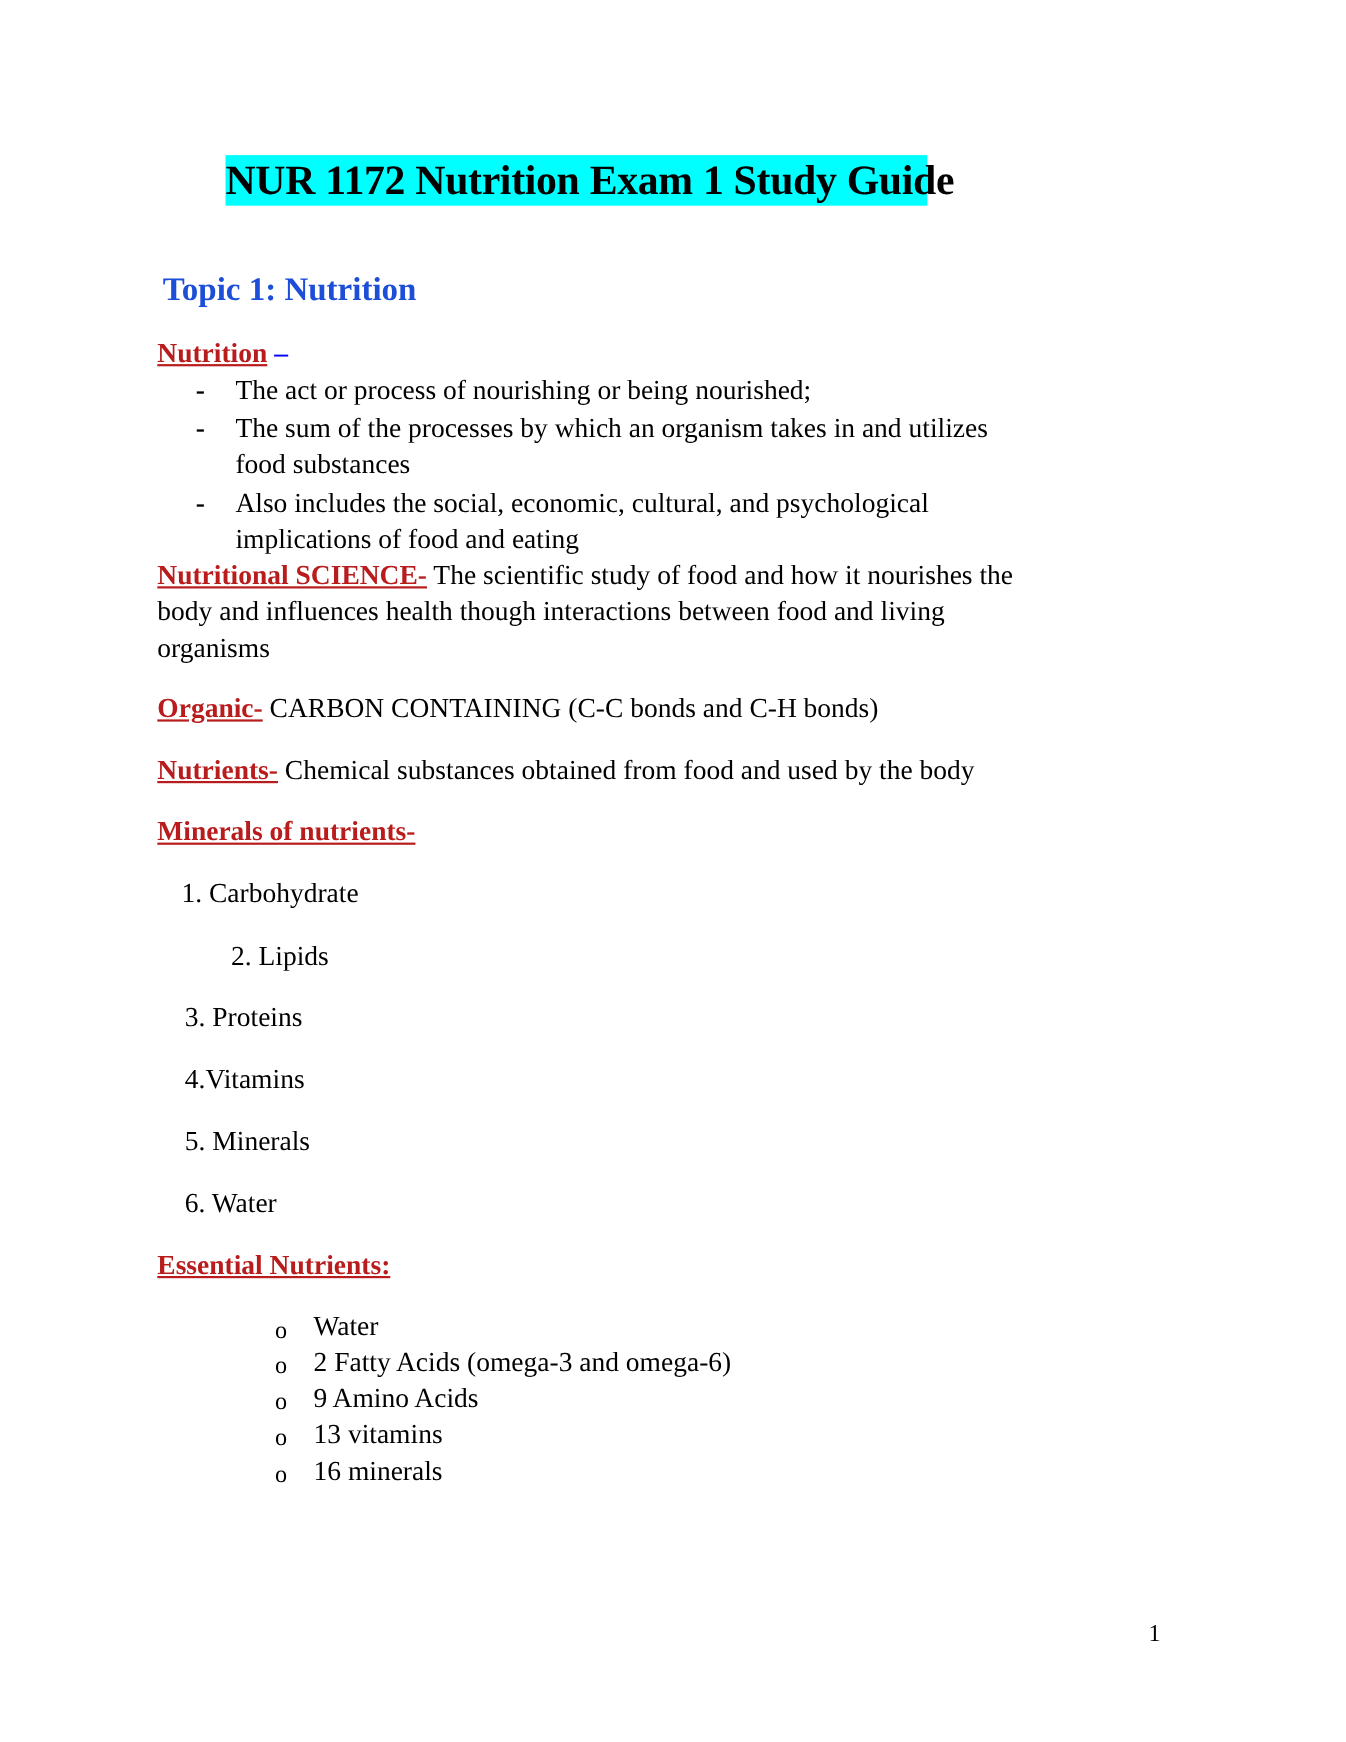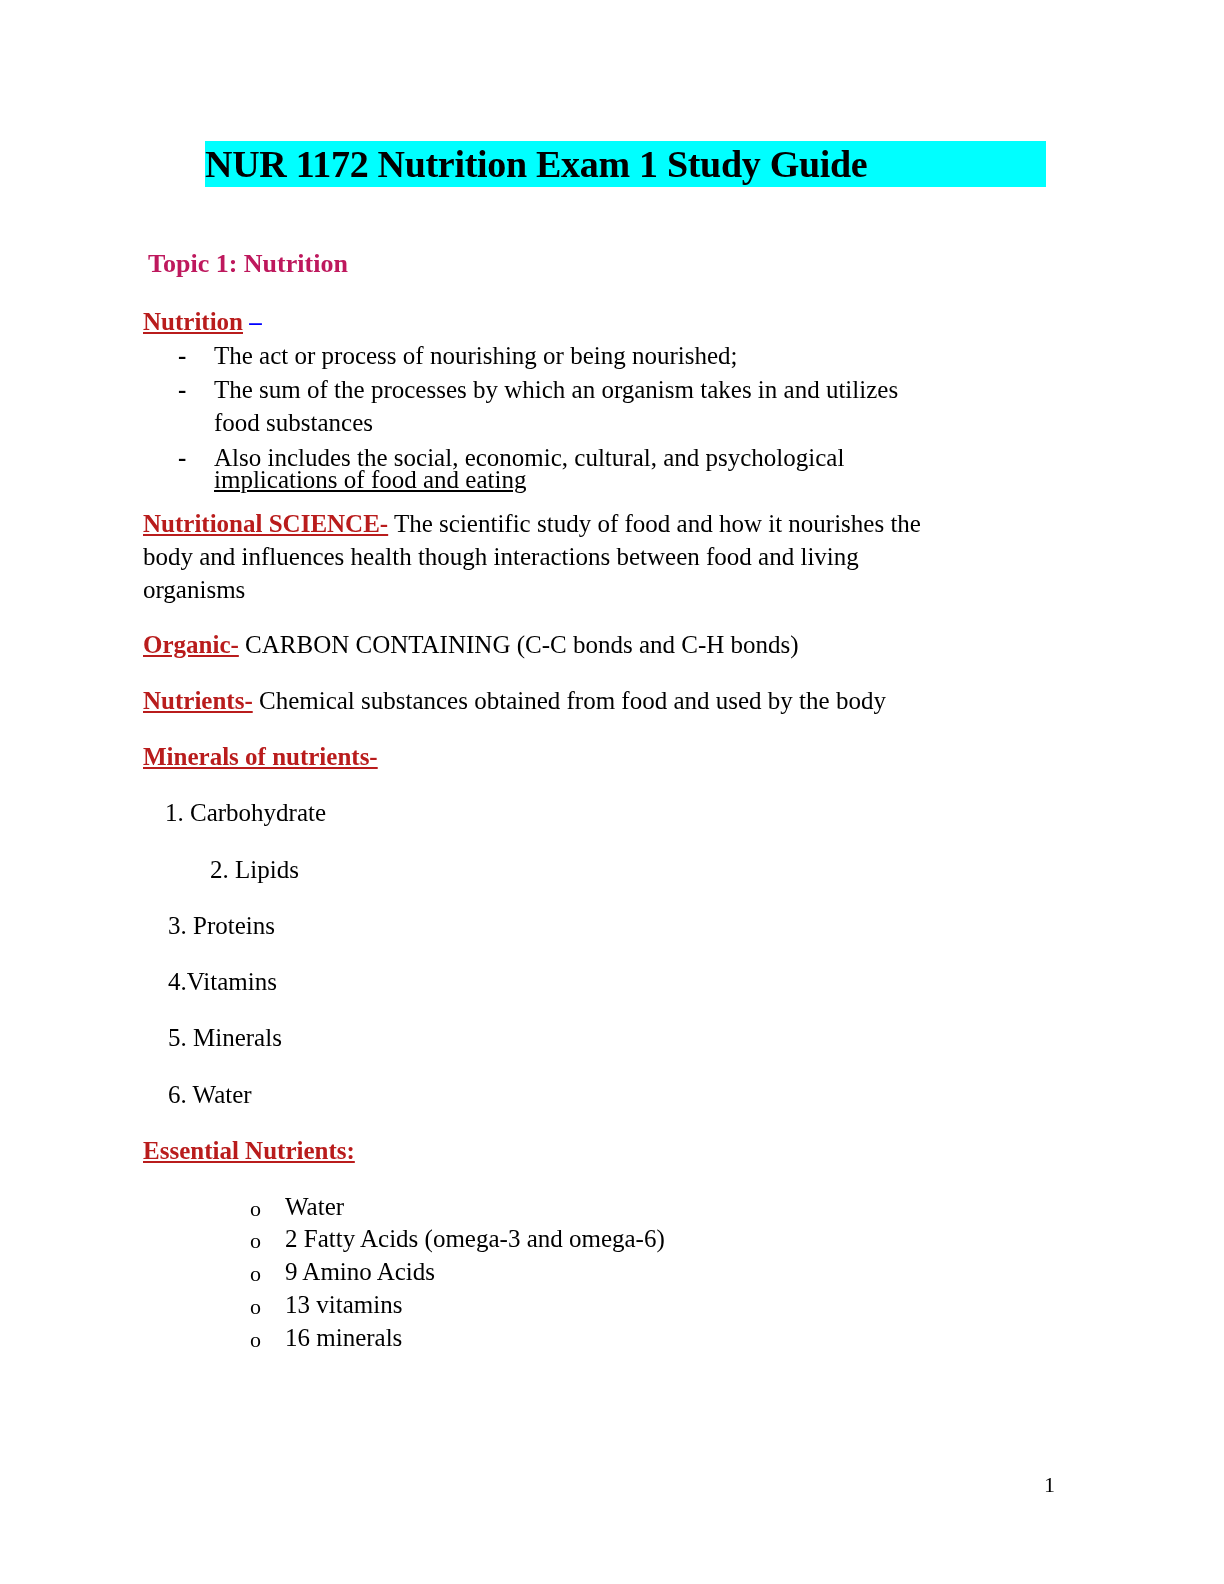--- a/index.html
+++ b/index.html
@@ -1,21 +1,21 @@
 <!DOCTYPE html>
 <html><head>
 <meta charset="utf-8">
 <style>
   html, body { margin: 0; padding: 0; background: #ffffff; }
   body { width: 1224px; height: 1584px; position: relative; overflow: hidden;
          font-family: "Liberation Serif", "DejaVu Serif", serif; color: #000; }
   .abs { position: absolute; white-space: nowrap; }
-  .title { left: 205px; top: 141px; height: 46px; width: 841px; background: #00ffff;
+  .title { left: 205px; top: 141px; height: 46px; width: 638px; background: #00ffff;
            font-size: 38px; font-weight: bold; line-height: 46px; letter-spacing: -0.3px; }
-  .topic { left: 148px; top: 248px; font-size: 26px; font-weight: bold; color: #be185d; line-height: 32px; }
+  .topic { left: 148px; top: 248px; font-size: 30px; font-weight: bold; color: #1d4ed8; line-height: 32px; }
   .term { color: #b91c1c; font-weight: bold; text-decoration: underline; }
   .dash-term { color: #0000ff; font-weight: bold; }
   .body { font-size: 25px; line-height: 33px; }
   .bullet { position: absolute; font-weight: bold; }
   .num { font-size: 25px; line-height: 33px; }
   .circ { position: absolute; font-size: 22px; }
   .pagenum { left: 1044px; top: 1472px; font-size: 22px; }
 </style>
 </head>
 <body>
@@ -33,21 +33,21 @@
   <span style="position:absolute; left:36px;">The act or process of nourishing or being nourished;</span>
 </div>
 <div class="abs body" style="left:178px; top:373px;">
   <span class="bullet" style="left:0">-</span>
   <span style="position:absolute; left:36px;">The sum of the processes by which an organism takes in and utilizes</span>
   <span style="position:absolute; left:36px; top:33px;">food substances</span>
 </div>
 <div class="abs body" style="left:178px; top:441px;">
   <span class="bullet" style="left:0">-</span>
   <span style="position:absolute; left:36px;">Also includes the social, economic, cultural, and psychological</span>
-  <span style="position:absolute; left:36px; top:22px;text-decoration:underline;">implications of food and eating</span>
+  <span style="position:absolute; left:36px; top:33px;">implications of food and eating</span>
 </div>
 
 <div class="abs body" style="left:143px; top:507px;">
   <span class="term">Nutritional SCIENCE-</span><span> The scientific study of food and how it nourishes the</span>
 </div>
 <div class="abs body" style="left:143px; top:540px;text-align:center;">body and influences health though interactions between food and living</div>
 <div class="abs body" style="left:143px; top:573px;">organisms</div>
 
 <div class="abs body" style="left:143px; top:628px;">
   <span class="term">Organic-</span><span> CARBON CONTAINING (C-C bonds and C-H bonds)</span>

